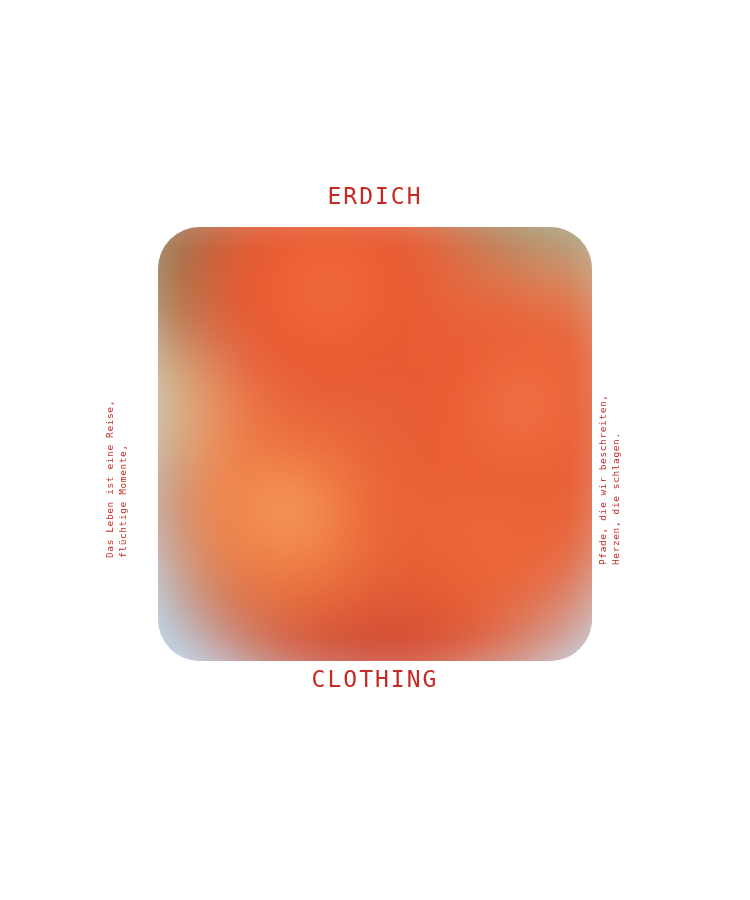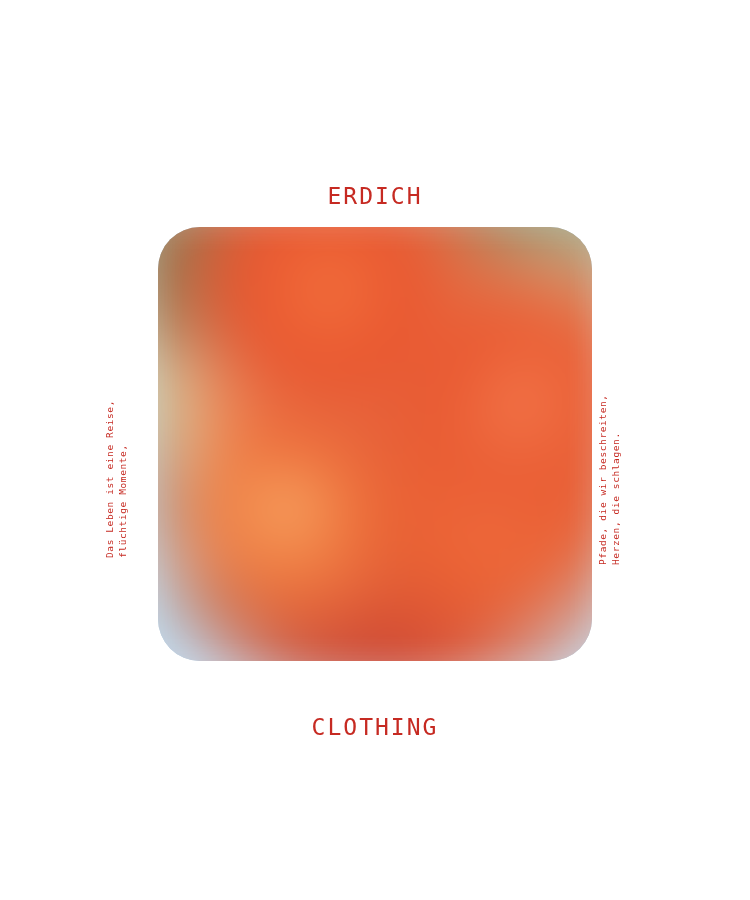--- a/index.html
+++ b/index.html
@@ -31,21 +31,21 @@
     text-align: center;
     color: #c62a22;
     font-family: "DejaVu Sans Mono", "Liberation Mono", monospace;
     font-size: 23px;
     font-weight: 400;
     letter-spacing: 2.0px;
     line-height: 1;
     white-space: nowrap;
   }
   .brand-top    { top: 185px; }
-  .brand-bottom { top: 716px; }
+  .brand-bottom { top: 668px; }
 
   
   .side-caption {
     position: absolute;
     color: #c62a22;
     font-family: "DejaVu Sans Mono", "Liberation Mono", monospace;
     font-size: 9.5px;
     font-weight: 400;
     letter-spacing: 0.6px;
     line-height: 13px;

